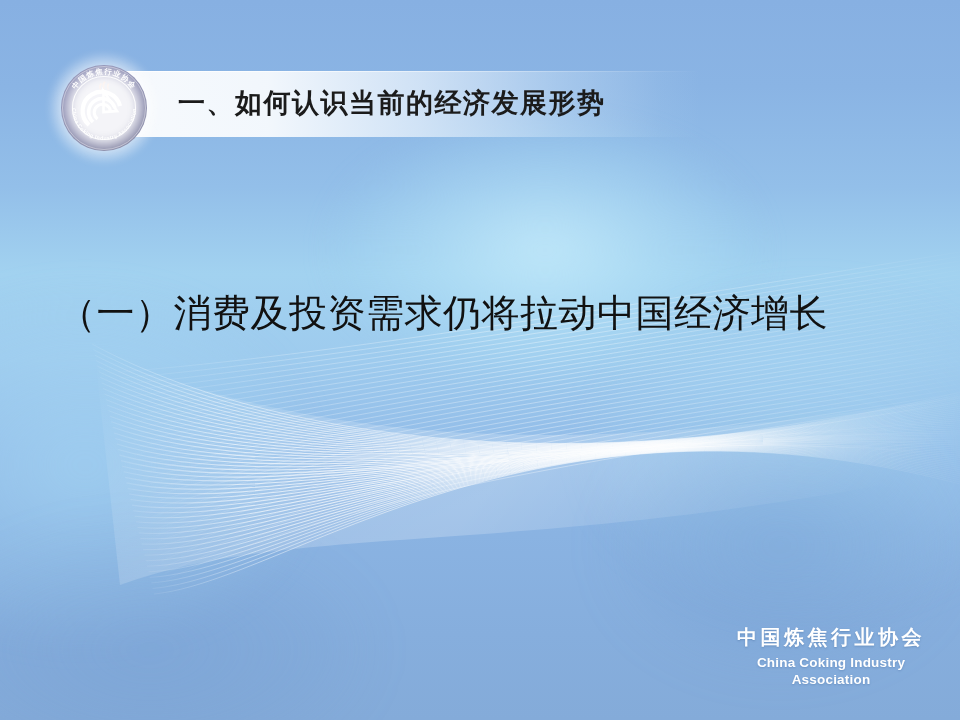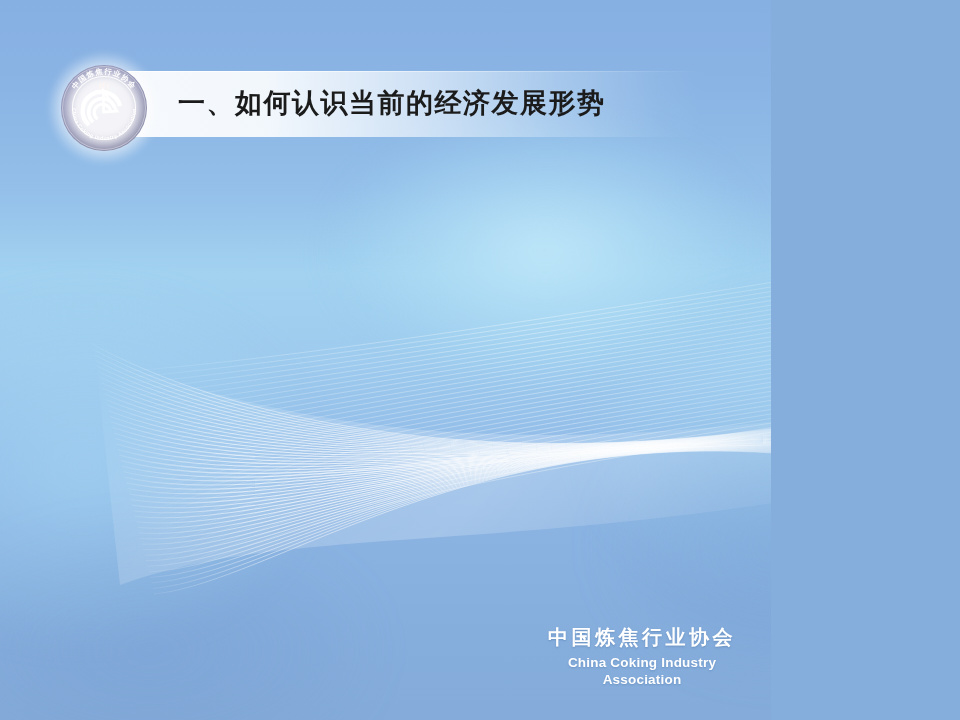--- a/index.html
+++ b/index.html
@@ -4,21 +4,21 @@
 <style>
   * { margin:0; padding:0; box-sizing:border-box; }
   html,body { width:960px; height:720px; overflow:hidden; }
   body {
     font-family:"Liberation Sans", sans-serif;
     background:#85aedc;
   }
 
   #slide {
     position:relative;
-    width:771px;
+    width:960px;
     height:720px;
     overflow:hidden;
     background:
       
       linear-gradient(180deg, #87b0e2 0%, #8ab4e4 12%, #93bfe9 26%, #a2d2f0 38%, #9ecbee 50%, #92bce8 62%, #8ab3e2 74%, #86aedd 88%, #84abd9 100%);
   }
 
   
   .glow {
     position:absolute;
@@ -308,19 +308,20 @@
       </g>
 
       <g fill="#c4451f">
         <path d="M 52.5,31 C 50.2,33.8 50.6,37.4 53.3,38.4 C 52.0,35.9 52.6,33.6 54.1,32.1 Z"></path>
         <path d="M 56.2,29.3 C 53.4,32.6 54.2,37.0 57.3,38.2 C 55.6,35.2 56.0,32.0 57.9,30.3 Z"></path>
         <path d="M 60.0,31.2 C 58.1,34.0 58.8,37.3 61.2,38.4 C 60.0,36.0 60.2,33.4 61.5,32.1 Z"></path>
       </g>
     </svg>
   </div>
 
+  <div id="headline">（一）消费及投资需求仍将拉动中国经济增长</div>
 
   <div id="footer">
     <div class="cn">中国炼焦行业协会</div>
     <div class="en">China Coking Industry Association</div>
   </div>
 
 </div>
 
 </body></html>

